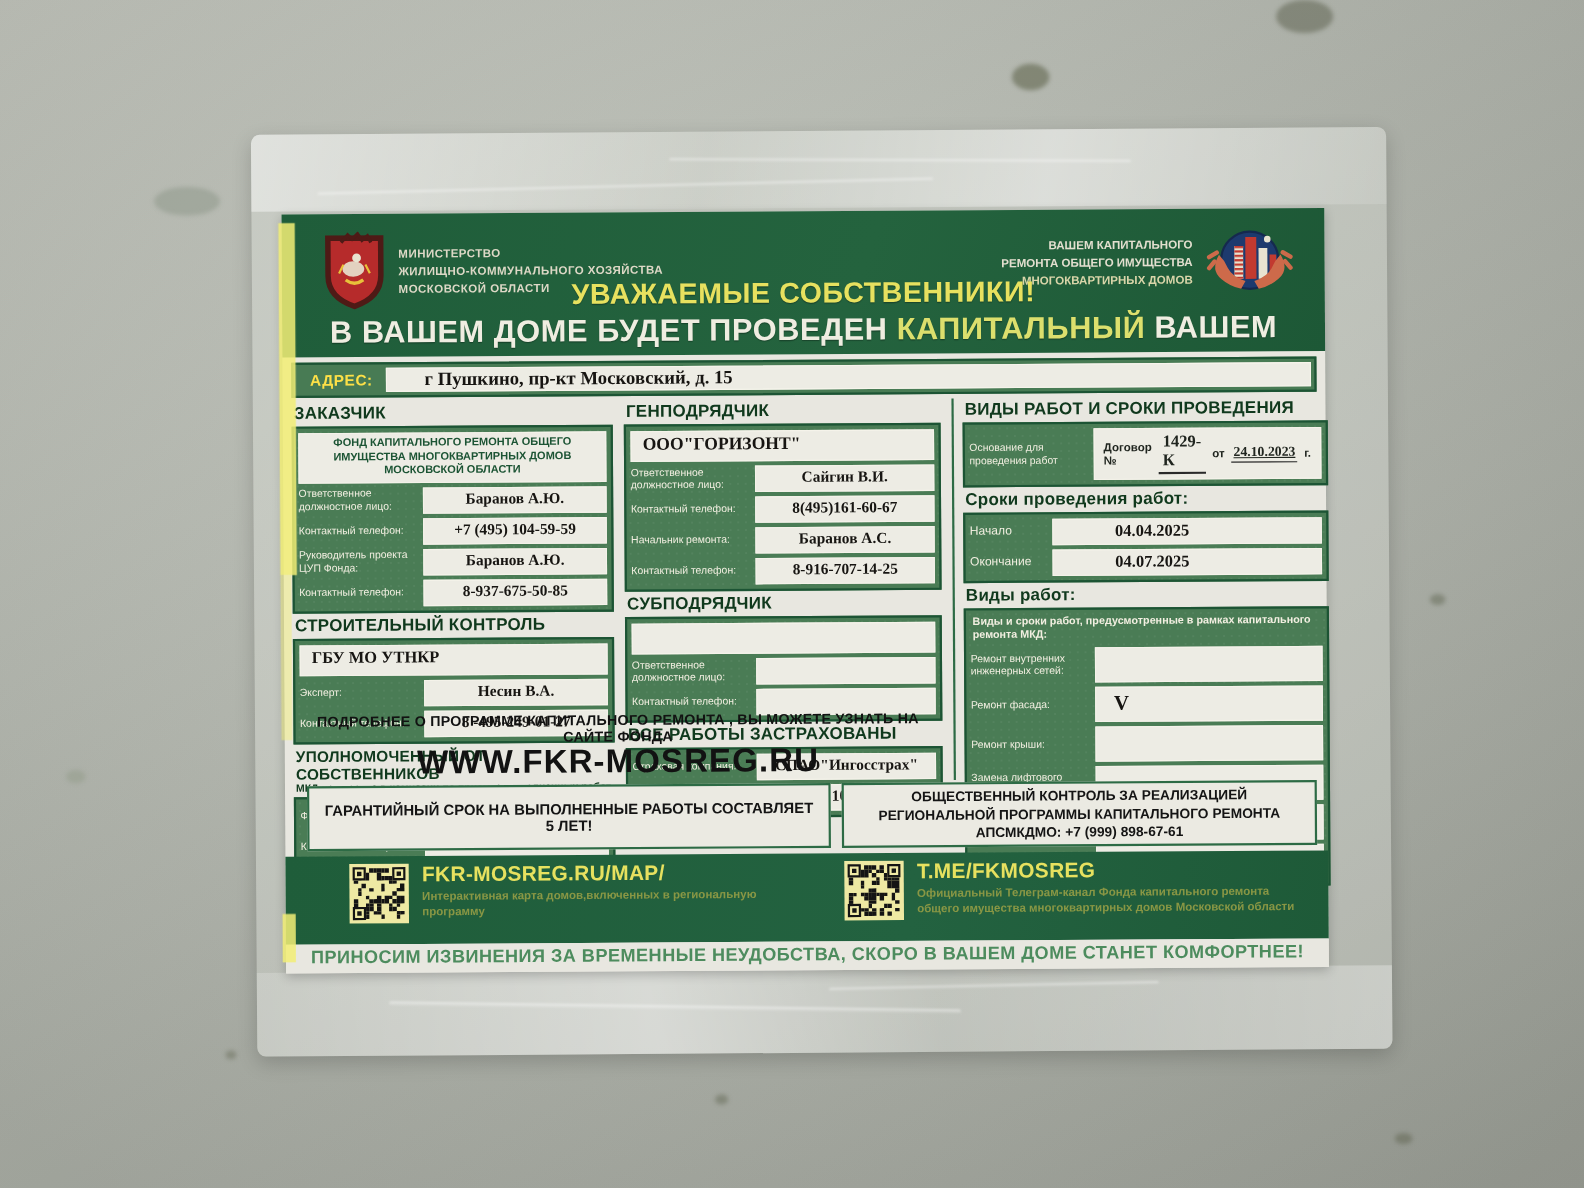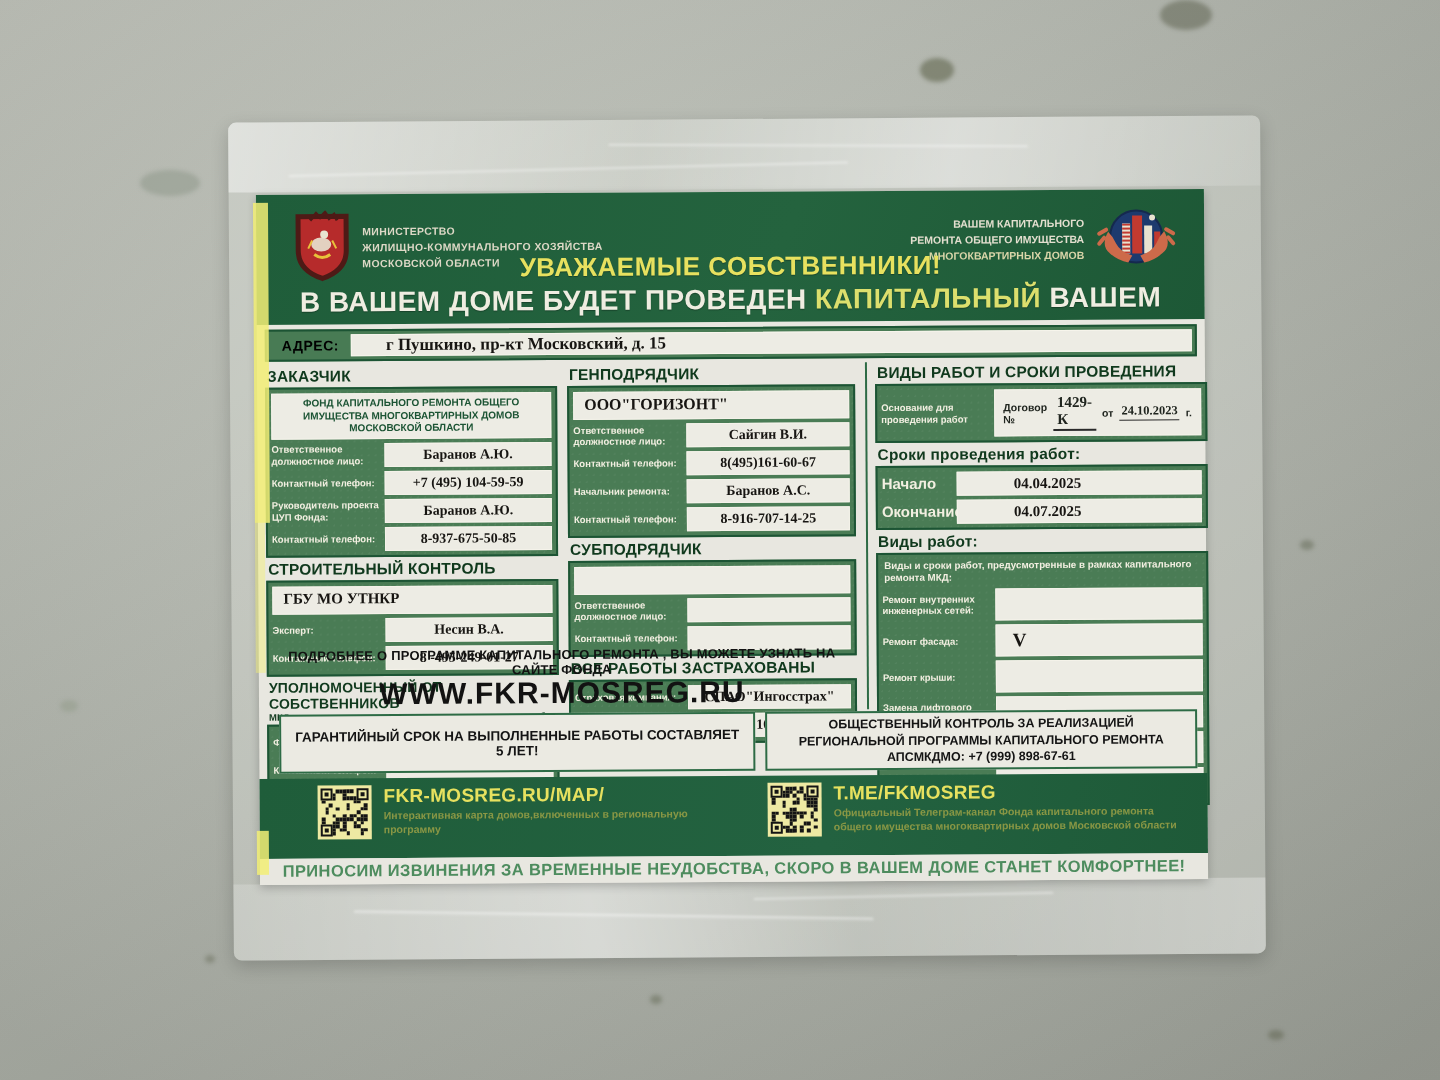--- a/index.html
+++ b/index.html
@@ -30,47 +30,47 @@
   .min-text{color:#ddd8c6;font-size:10.5px;font-weight:bold;letter-spacing:.4px;line-height:1.5;padding-top:14px;}
   .fund{position:absolute;right:120px;top:26px;text-align:right;color:#e3dfcf;font-size:10.5px;font-weight:bold;line-height:1.5;}
   .fund .l3{color:#d9d5a9;}
   .fund-logo{position:absolute;right:26px;top:14px;}
   .titles{position:absolute;left:0;right:0;bottom:6px;text-align:center;}
   .t1{color:#e7e15f;font-size:26px;font-weight:bold;letter-spacing:.5px;margin-bottom:2px;text-shadow:0 1px 1px rgba(0,0,0,.3);}
   .t2{color:#efede1;font-size:28px;font-weight:bold;letter-spacing:.5px;text-shadow:0 1px 1px rgba(0,0,0,.3);}
   .t2 .hl2{color:#dcdf6d;}
   
   .addr{display:flex;align-items:stretch;margin:5px 8px 4px;background:#487b54;border:2px solid #1c5434;padding:3px;flex:0 0 auto;}
-  .addr-label{color:#000000;font-weight:bold;font-size:14px;display:flex;align-items:center;padding:0 12px;letter-spacing:.5px;}
+  .addr-label{color:#fde047;font-weight:bold;font-size:14px;display:flex;align-items:center;padding:0 12px;letter-spacing:.5px;}
   .addr-val{flex:1;background:#edece4;border:1px solid #f7f5ec;display:flex;align-items:center;
     font-family:"Liberation Serif",serif;font-weight:bold;font-size:17px;color:#171512;padding-left:34px;}
   
   .body{flex:1;display:grid;grid-template-columns:292px 288px 1fr;grid-template-rows:1fr auto;column-gap:10px;padding:0 8px;min-height:0;}
   .col{min-height:0;}
   .col3{grid-column:3;grid-row:1/3;border-left:2px solid #2d6b45;padding-left:8px;}
   .sec-title{color:#10391d;font-weight:bold;font-size:15.5px;letter-spacing:.2px;margin:2px 0 2px 2px;}
   .sec-sub{color:#10391d;font-weight:bold;font-size:9.5px;margin:-2px 0 2px 2px;}
   .panel{background:#4a7c55;border:2px solid #1c5434;padding:4px;display:flex;flex-direction:column;gap:4px;margin-bottom:3px;
     background-image:radial-gradient(rgba(255,255,255,.05) 1px,transparent 1px);background-size:7px 7px;}
   .orgbox{background:#edece4;border:1px solid #f5f3ea;color:#1c5434;font-weight:bold;font-size:10px;
     text-align:center;padding:3px 4px;line-height:1.25;}
   .orgbox2{background:#edece4;border:1px solid #f5f3ea;color:#171512;font-family:"Liberation Serif",serif;
     font-weight:bold;font-size:15px;padding:3px 10px;min-height:20px;}
   .row{display:flex;gap:5px;align-items:stretch;}
-  .rlabel{width:108px;flex:0 0 auto;color:#f2efe1;font-weight:bold;font-size:9.5px;line-height:1.2;display:flex;align-items:center;}
+  .rlabel{width:108px;flex:0 0 auto;color:#f2efe1;font-weight:normal;font-size:9.5px;line-height:1.2;display:flex;align-items:center;}
   .rvalue{flex:1;background:#edece4;border:1px solid #f5f3ea;display:flex;align-items:center;justify-content:center;
     font-family:"Liberation Serif",serif;font-weight:bold;font-size:14px;color:#171512;min-height:22px;padding:0 4px;text-align:center;}
   
   .basis-box{flex:1;background:#edece4;border:1px solid #f5f3ea;display:flex;align-items:center;gap:6px;
     font-size:10.5px;font-weight:bold;color:#20251f;padding:4px 8px;min-height:28px;flex-wrap:nowrap;}
   .basis-num{font-family:"Liberation Serif",serif;font-size:15px;border-bottom:2px solid #2a2a2a;flex:1;padding:0 4px 1px;}
-  .basis-date{font-family:"Liberation Serif",serif;font-size:12.5px;border-bottom:1.5px solid #2a2a2a;padding:0 2px 1px;}
+  .basis-date{font-family:"Liberation Serif",serif;font-size:12.5px;border-bottom:1.5px solid #2a2a2a;padding:0 2px 1px;text-decoration:underline;}
   .note{color:#f2efe1;font-weight:bold;font-size:9.8px;line-height:1.25;padding:1px 2px;}
   .trow .rvalue{justify-content:flex-start;padding-left:16px;font-size:19px;min-height:30px;}
-  .drow .rlabel{width:70px;font-size:15px;}
+  .drow .rlabel{width:70px;font-size:11px;}
   .drow .rvalue{justify-content:flex-start;padding-left:56px;font-size:15px;}
   
   .moreinfo{grid-column:1/3;grid-row:2;align-self:end;text-align:center;padding:2px 0 3px;}
   .mi-line{color:#121212;font-weight:bold;font-size:13px;letter-spacing:.2px;}
   .mi-site{color:#121212;font-weight:bold;font-size:30px;letter-spacing:1px;line-height:1.05;}
   .frow{display:flex;gap:10px;margin:2px 10px 5px 20px;flex:0 0 auto;}
   .wbox{flex:0 0 452px;border:2px solid #2d6b45;background:#ebeae2;display:flex;align-items:center;justify-content:center;
     font-weight:bold;font-size:13.5px;color:#141414;padding:7px 10px;text-align:center;}
   .pbox{flex:1;border:2px solid #2d6b45;background:#ebeae2;display:flex;align-items:center;justify-content:center;
     font-weight:bold;font-size:12.5px;color:#141414;padding:3px 10px;text-align:center;line-height:1.3;}

